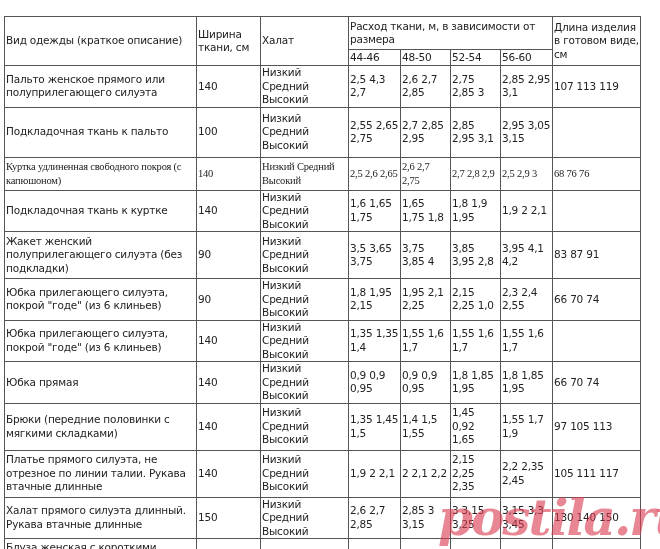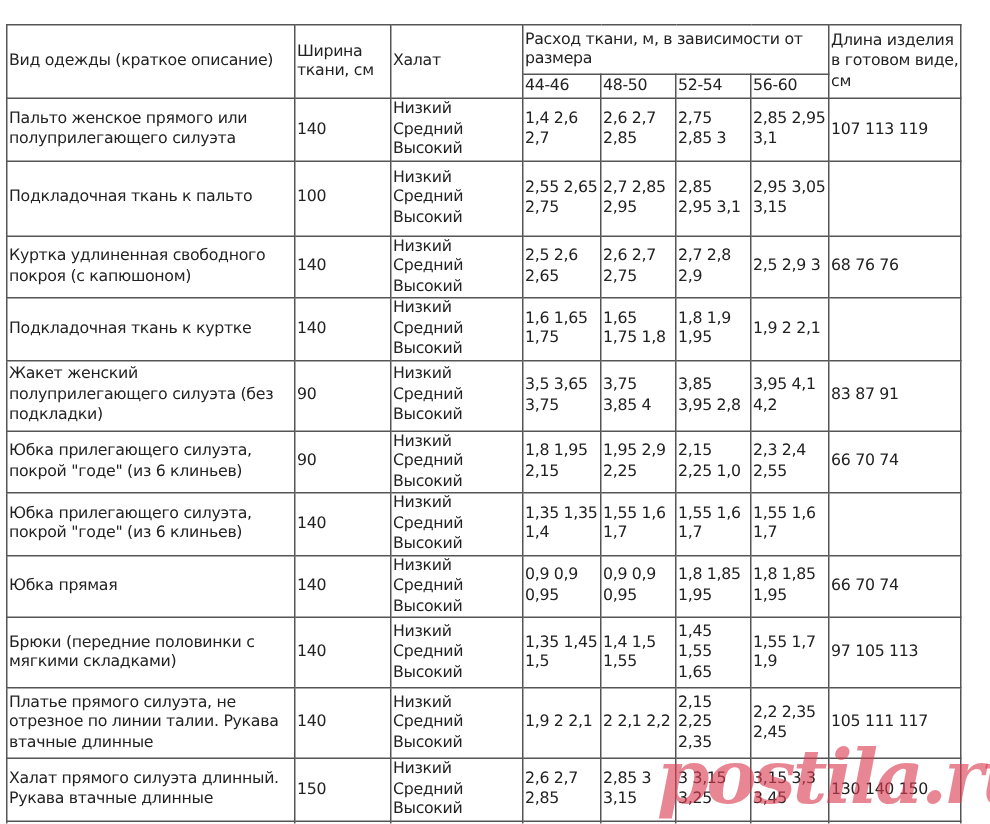--- a/index.html
+++ b/index.html
@@ -42,37 +42,37 @@
       <th>48-50</th>
       <th>52-54</th>
       <th>56-60</th>
     </tr>
   </thead>
   <tbody id="tbody">
       <tr style="height: 32px;">
         <td>Пальто женское прямого или полуприлегающего силуэта</td>
         <td>140</td>
         <td>Низкий Средний Высокий</td>
-        <td>1,4 2,6 2,7</td>
+        <td>2,5 4,3 2,7</td>
         <td>2,6 2,7 2,85</td>
         <td>2,75 2,85 3</td>
         <td>2,85 2,95 3,1</td>
         <td>107 113 119</td>
       </tr>
       <tr style="height: 50px;">
         <td>Подкладочная ткань к пальто</td>
         <td>100</td>
         <td>Низкий Средний Высокий</td>
         <td>2,55 2,65 2,75</td>
         <td>2,7 2,85 2,95</td>
         <td>2,85 2,95 3,1</td>
         <td>2,95 3,05 3,15</td>
         <td></td>
       </tr>
-      <tr style="height: 33px;">
+      <tr style="height: 33px; font-family: Liberation Serif, serif;">
         <td>Куртка удлиненная свободного покроя (с капюшоном)</td>
         <td>140</td>
         <td>Низкий Средний Высокий</td>
         <td>2,5 2,6 2,65</td>
         <td>2,6 2,7 2,75</td>
         <td>2,7 2,8 2,9</td>
         <td>2,5 2,9 3</td>
         <td>68 76 76</td>
       </tr>
       <tr style="height: 32px;">
@@ -93,21 +93,21 @@
         <td>3,75 3,85 4</td>
         <td>3,85 3,95 2,8</td>
         <td>3,95 4,1 4,2</td>
         <td>83 87 91</td>
       </tr>
       <tr style="height: 33px;">
         <td>Юбка прилегающего силуэта, покрой "годе" (из 6 клиньев)</td>
         <td>90</td>
         <td>Низкий Средний Высокий</td>
         <td>1,8 1,95 2,15</td>
-        <td>1,95 2,9 2,25</td>
+        <td>1,95 2,1 2,25</td>
         <td>2,15 2,25 1,0</td>
         <td>2,3 2,4 2,55</td>
         <td>66 70 74</td>
       </tr>
       <tr style="height: 32px;">
         <td>Юбка прилегающего силуэта, покрой "годе" (из 6 клиньев)</td>
         <td>140</td>
         <td>Низкий Средний Высокий</td>
         <td>1,35 1,35 1,4</td>
         <td>1,55 1,6 1,7</td>
@@ -124,21 +124,21 @@
         <td>1,8 1,85 1,95</td>
         <td>1,8 1,85 1,95</td>
         <td>66 70 74</td>
       </tr>
       <tr style="height: 47px;">
         <td>Брюки (передние половинки с мягкими складками)</td>
         <td>140</td>
         <td>Низкий Средний Высокий</td>
         <td>1,35 1,45 1,5</td>
         <td>1,4 1,5 1,55</td>
-        <td>1,45 1,55 1,65</td>
+        <td>1,45 0,92 1,65</td>
         <td>1,55 1,7 1,9</td>
         <td>97 105 113</td>
       </tr>
       <tr style="height: 47px; margin-left: 16px;">
         <td>Платье прямого силуэта, не отрезное по линии талии. Рукава втачные длинные</td>
         <td>140</td>
         <td>Низкий Средний Высокий</td>
         <td>1,9 2 2,1</td>
         <td>2 2,1 2,2</td>
         <td>2,15 2,25 2,35</td>

